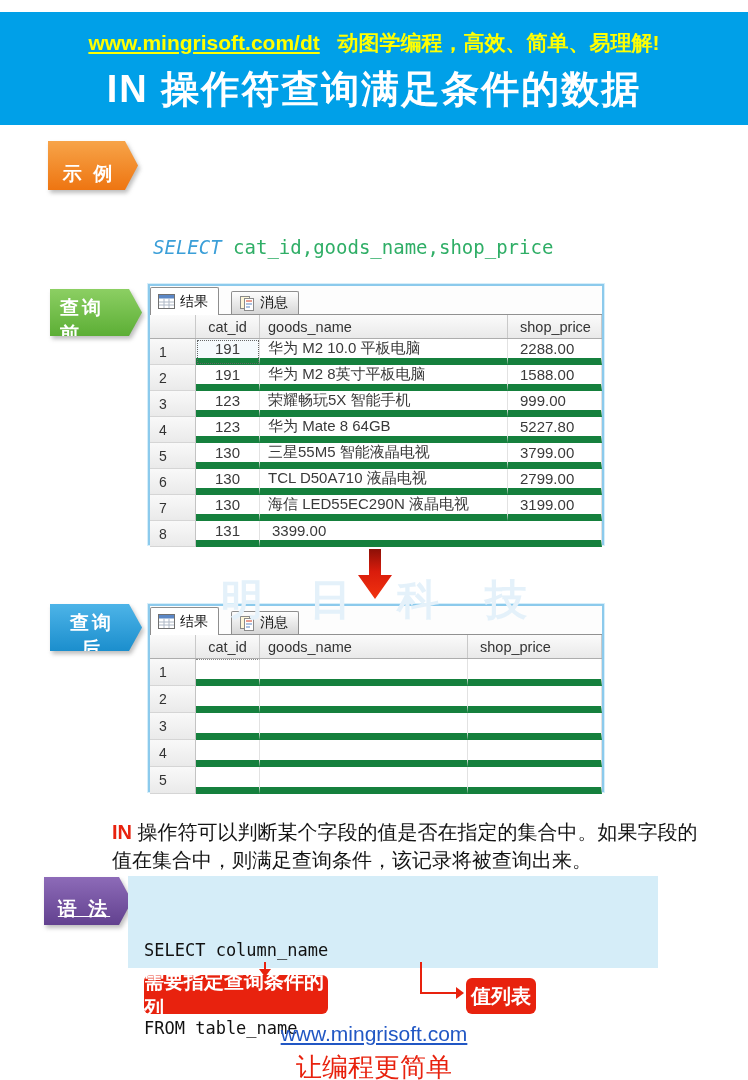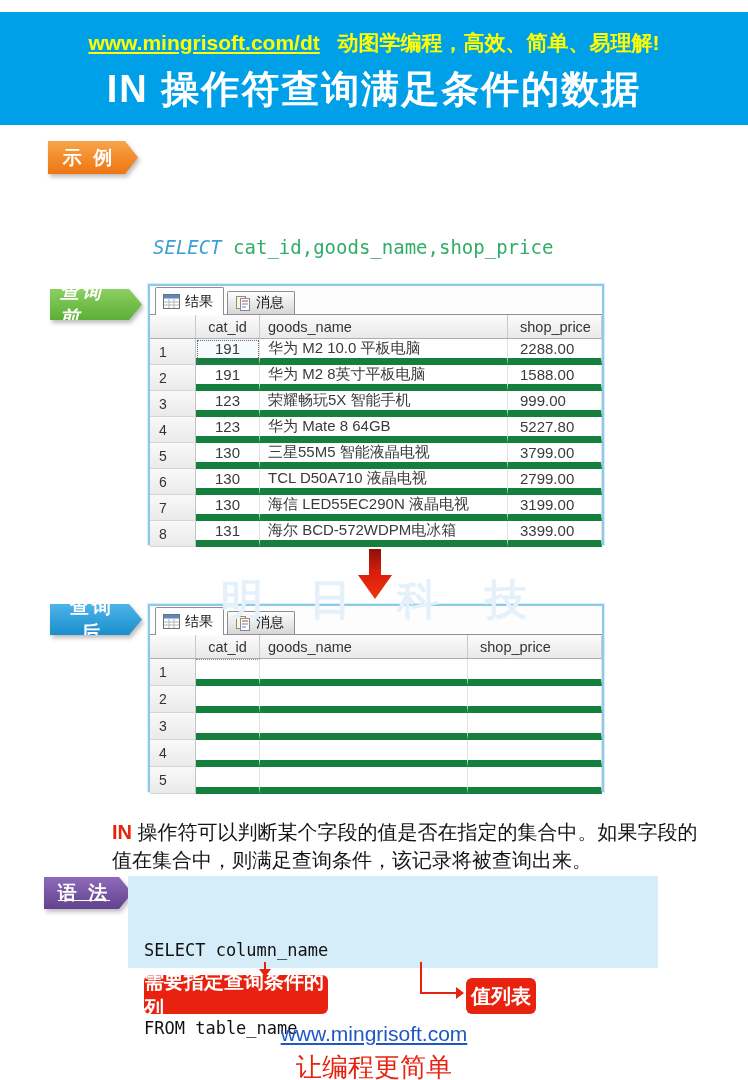--- a/index.html
+++ b/index.html
@@ -10,40 +10,40 @@
   .header{position:absolute;left:0;top:0;width:748px;height:113px;
           background:var(--header_bg,#00a0e8);text-align:center;}
   .hline1{padding-top:17px;font-size:21px;font-weight:bold;color:var(--accent_yellow,#ffff00);}
   .hline1 a{color:var(--accent_yellow,#ffff00);text-decoration:underline;}
   .hline1 .tagline{margin-left:12px;}
   .htitle{margin-top:7px;font-size:38px;font-weight:bold;color:#ffffff;letter-spacing:2px;}
 
   
   .tagwrap{position:absolute;filter:drop-shadow(2px 3px 2px rgba(90,90,90,.4));}
   .tag{height:100%;display:flex;align-items:center;justify-content:center;
-       padding:0 18px 0 10px;color:#fff;font-weight:bold;font-size:19px;letter-spacing:3px;
+       padding:16px 18px 0 10px;color:#fff;font-weight:bold;font-size:19px;letter-spacing:3px;
        clip-path:polygon(0 0,calc(100% - 13px) 0,100% 50%,calc(100% - 13px) 100%,0 100%);}
   .tag-example{background:linear-gradient(#f7a449,var(--tag_orange,#ee7511));}
-  .tag-before {background:linear-gradient(#8ccf63,var(--tag_green,#5cae35));font-style:italic;}
+  .tag-before {background:linear-gradient(#8ccf63,var(--tag_green,#5cae35));}
   .tag-after  {background:linear-gradient(#4db4e8,var(--tag_blue,#1b8ecd));}
   .tag-syntax {background:linear-gradient(#8d6bb8,var(--tag_purple,#62418f));text-decoration:underline;}
 
   
   .sql-example{position:absolute;left:153px;top:163px;font-family:"DejaVu Sans Mono",monospace;
                font-size:19px;line-height:29px;white-space:pre;color:#1a1a1a;}
   .kw{color:var(--code_keyword,#3b9fd8);font-style:italic;}
   .idn{color:var(--code_identifier,#2fae66);}
   .opr{color:var(--code_operator,#8a8a8a);}
 
   
   .grid-panel{position:absolute;left:148px;width:456px;background:#fff;
               border:2px solid #8ccaec;box-shadow:0 0 0 1px #d6eefa;box-sizing:border-box;}
   .t1{top:272px;height:261px;} .t2{top:592px;height:188px;}
-  .tab-bar{display:flex;align-items:flex-end;height:28px;padding-left:5px;background:#fdfdfd;
-           border-bottom:1px solid #919191;gap:3px;}
+  .tab-bar{display:flex;align-items:flex-end;height:28px;background:#fdfdfd;
+           border-bottom:1px solid #919191;gap:12px;}
   .tab{display:flex;align-items:center;gap:5px;font-size:14px;color:#111;
        border:1px solid #8e8e8e;border-bottom:none;padding:0 10px 0 7px;height:22px;
        background:linear-gradient(#fdfdfd,#d7d7d7);border-radius:2px 2px 0 0;}
   .tab.active{height:27px;background:#fff;margin-bottom:-1px;}
   .ghead{display:flex;height:23px;background:linear-gradient(#fbfbfb,#e9e9e9);
          border-bottom:1px solid #adadad;font-size:14.5px;color:#333;}
   .ghead .gc{display:flex;align-items:center;border-right:1px solid #c9c9c9;box-sizing:border-box;}
   .grow{display:flex;height:26px;font-size:15px;color:#3a3a3a;}
   .t2 .grow{height:27px;}
   .gc{box-sizing:border-box;}
@@ -193,21 +193,20 @@
     </div>
     <div class="grow">
       <div class="gc gc-n rn">7</div>
       <div class="gc gc-cat cell">130</div>
       <div class="gc gc-name cell">海信 LED55EC290N 液晶电视</div>
       <div class="gc gc-price cell">3199.00</div>
     </div>
     <div class="grow">
       <div class="gc gc-n rn">8</div>
       <div class="gc gc-cat cell">131</div>
-      <div class="gc gc-name cell">海尔 BCD-572WDPM电冰箱</div>
       <div class="gc gc-price cell">3399.00</div>
     </div>
   </div>
 
   <div class="watermark">明日科技</div>
   <div class="down-arrow">
     <svg width="34" height="50" viewBox="0 0 34 50">
       <defs>
         <linearGradient id="ag" x1="0" y1="0" x2="0" y2="1">
           <stop offset="0" stop-color="#8c1007"></stop>

